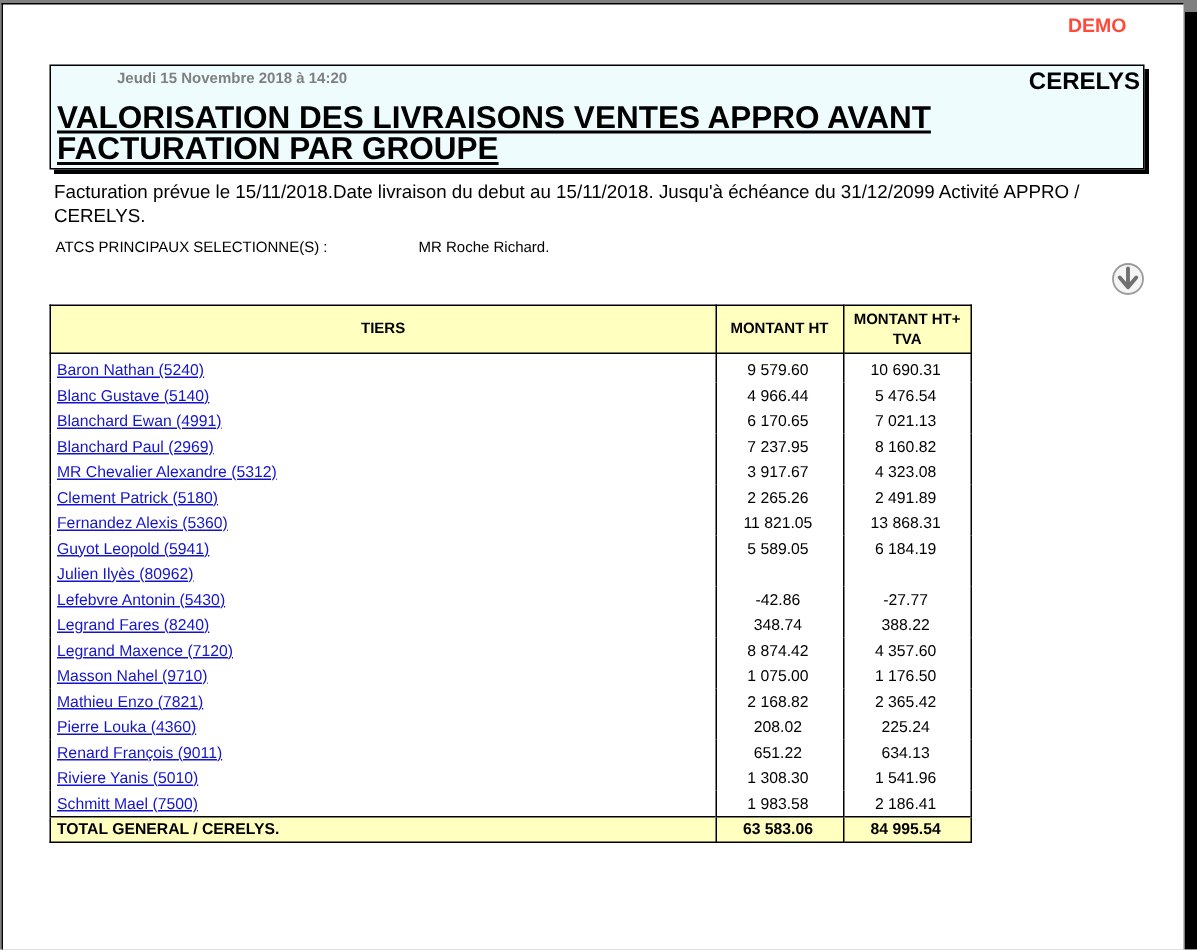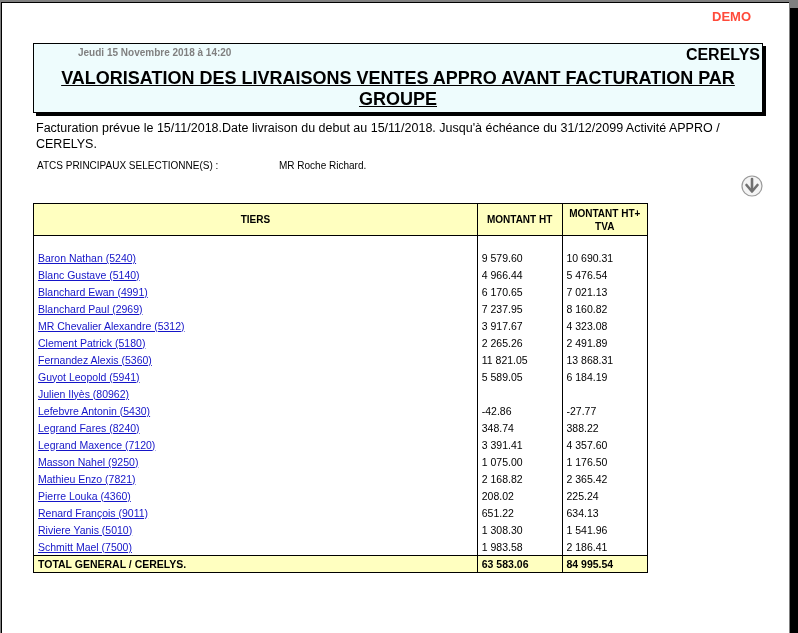--- a/index.html
+++ b/index.html
@@ -27,21 +27,21 @@
     box-shadow:3px 3px 0 #000;
   }
   .header-date {
     position:absolute; left:4px; top:3px; font-size:10px; font-weight:bold; color:#808080;margin-left:40px;
   }
   .header-company {
     position:absolute; right:2px; top:2px; font-size:16px; font-weight:bold; color:#000;
   }
   .header-title {
     position:absolute; left:0; right:0; top:24px;
-    text-align:center; font-size:18px; font-weight:bold; color:#000;
+    font-size:21px; font-weight:bold; color:#000;
     text-decoration:underline; line-height:21px; padding:0 4px;
   }
   .description {
     position:absolute; left:34px; top:117px; width:730px;
     font-size:12.5px; line-height:16px; color:#000;
   }
   .atcs-label {
     position:absolute; left:35px; top:157px; font-size:10px; font-weight:normal; color:#000;
   }
   .atcs-value {
@@ -56,23 +56,23 @@
     border:1px solid #000;
   }
   table.report th {
     background:#ffffc0; border:1px solid #000; font-weight:bold; font-size:10px;
     height:31px; padding:0 2px; text-align:center; line-height:13px;
   }
   table.report td {
     height:17px; padding:0 4px; border-left:1px solid #000; border-right:1px solid #000;
     white-space:nowrap;
   }
-  table.report td.num { text-align:left; padding-right:6px; }
+  table.report td.num { text-align:center; padding-right:6px; }
   table.report td.name a { color:#1515c8; text-decoration:underline; cursor:pointer; }
-  table.report tr.first td { padding-top:14px; height:16px; }
+  table.report tr.first td { padding-top:3px; height:16px; }
   table.report tr.total td {
     background:#ffffc0; font-weight:bold; border:1px solid #000; height:16px;
   }
   col.c1 { width:542px; } col.c2 { width:94px; } col.c3 { width:95px; }
 </style>
 </head>
 <body>
 
 <div class="page">
   <div class="demo">DEMO</div>
@@ -160,25 +160,25 @@
         <td class="num">-42.86</td>
         <td class="num">-27.77</td>
       </tr>
       <tr>
         <td class="name"><a>Legrand Fares (8240)</a></td>
         <td class="num">348.74</td>
         <td class="num">388.22</td>
       </tr>
       <tr>
         <td class="name"><a>Legrand Maxence (7120)</a></td>
-        <td class="num">3 391.41</td>
+        <td class="num">8 874.42</td>
         <td class="num">4 357.60</td>
       </tr>
       <tr>
-        <td class="name"><a>Masson Nahel (9250)</a></td>
+        <td class="name"><a>Masson Nahel (9710)</a></td>
         <td class="num">1 075.00</td>
         <td class="num">1 176.50</td>
       </tr>
       <tr>
         <td class="name"><a>Mathieu Enzo (7821)</a></td>
         <td class="num">2 168.82</td>
         <td class="num">2 365.42</td>
       </tr>
       <tr>
         <td class="name"><a>Pierre Louka (4360)</a></td>

